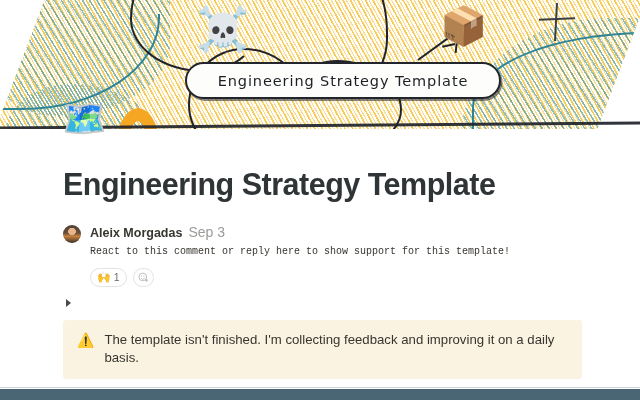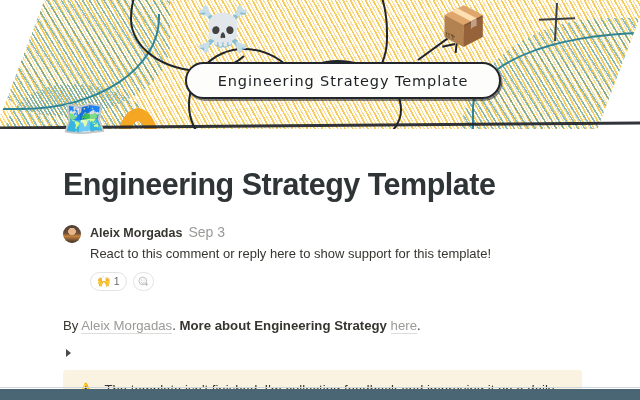--- a/index.html
+++ b/index.html
@@ -272,21 +272,21 @@
     line-height: 1.2;
   }
   .comment-author {
     font-size: 12.5px; font-weight: bold; color: #37352f;
   }
   .comment-date {
     font-size: 14px; color: #9b9a97;
   }
   .comment-text {
     margin-top: 4px;
-    font-size: 13px; line-height: 1.45; color: #37352f;
+    font-size: 10px; line-height: 1.45; color: #37352f; font-family: Liberation Mono, monospace;
   }
   .reactions { display: flex; gap: 6px; margin-top: 8px; }
   .reaction-pill {
     display: inline-flex; align-items: center; gap: 3px;
     height: 19px; padding: 0 6px;
     border: 1px solid #e4e3e0;
     border-radius: 10px;
     background: #ffffff;
     font-size: 10.5px; color: #6b6a67;
     line-height: 1;
@@ -425,23 +425,20 @@
                 <circle cx="5.2" cy="5.8" r=".85" fill="#b4b3b0"></circle>
                 <circle cx="8.8" cy="5.8" r=".85" fill="#b4b3b0"></circle>
                 <path d="M4.7 9.1c.8 1 1.6 1.4 2.4 1.4s1.6-.4 2.3-1.4" fill="none" stroke="#b4b3b0" stroke-width="1.1" stroke-linecap="round"></path>
                 <path d="M12.4 10.3v3.5M10.65 12.05h3.5" fill="none" stroke="#b4b3b0" stroke-width="1.2" stroke-linecap="round"></path>
               </svg>
             </div>
           </div>
         </div>
       </div>
 
-      <p class="byline">
-        <span>By </span><a class="lnk">Aleix Morgadas</a><span>. </span><span class="strong">More about Engineering Strategy </span><a class="lnk">here</a><span>.</span>
-      </p>
 
       <div class="toggle-row">
         <span class="toggle-tri"></span>
       </div>
 
       <div class="callout">
         <span class="callout-icon">⚠️</span>
         <span class="callout-text">The template isn't finished. I'm collecting feedback and improving it on a daily basis.</span>
       </div>
 

